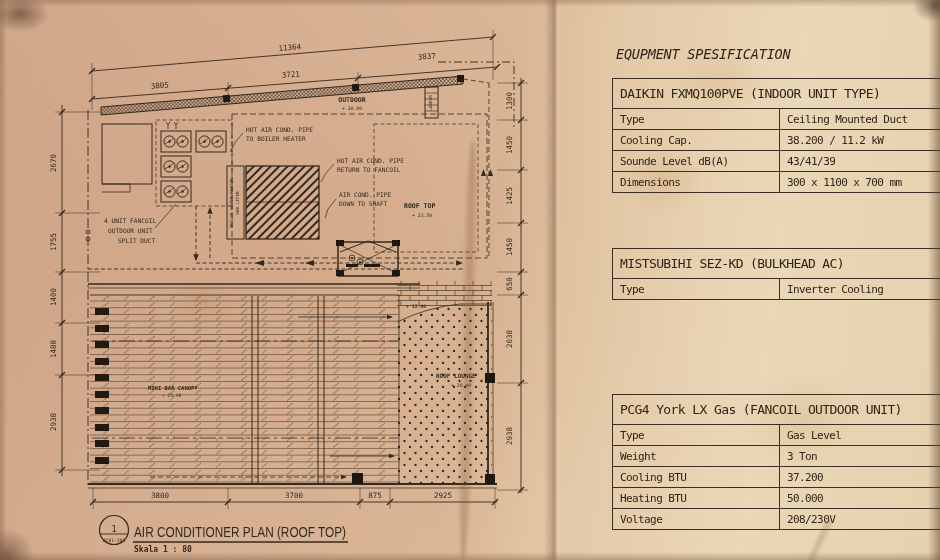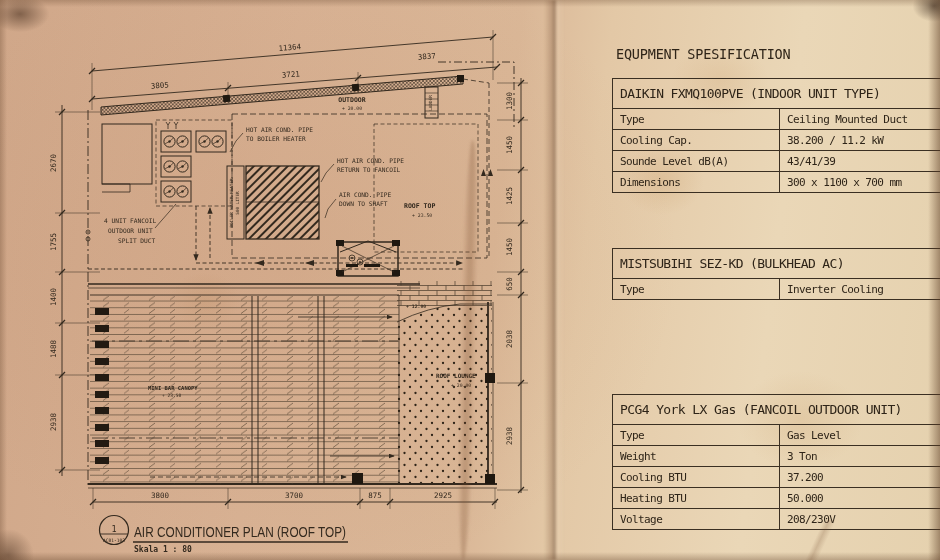--- a/index.html
+++ b/index.html
@@ -31,21 +31,21 @@
   .corner-tl{position:absolute;left:0;top:0;width:70px;height:45px;pointer-events:none;
     background:radial-gradient(42px 26px at 20px 14px,rgba(64,40,24,.55),transparent 70%);}
   .corner-tr{position:absolute;right:0;top:0;width:40px;height:34px;pointer-events:none;
     background:radial-gradient(30px 22px at 34px 6px,rgba(50,32,20,.6),transparent 72%);}
   .corner-bl{position:absolute;left:0;bottom:0;width:55px;height:55px;pointer-events:none;
     background:radial-gradient(36px 36px at 8px 50px,rgba(64,40,24,.5),transparent 72%);}
   .corner-br{position:absolute;right:60px;bottom:0;width:120px;height:40px;pointer-events:none;
     background:linear-gradient(115deg,transparent 46%,rgba(110,70,42,.22) 50%,transparent 55%);}
   
   .spec-heading{position:absolute;left:616px;top:46px;font-size:13.5px;letter-spacing:-.2px;
-    color:#2e2418;white-space:nowrap;}
+    color:#2e2418;white-space:nowrap;font-style:italic;}
   table.spec{position:absolute;left:612px;width:335px;border-collapse:collapse;
     color:#2e2418;table-layout:fixed;}
   table.spec th, table.spec td{border:1.3px solid #3a2f22;font-weight:normal;
     text-align:left;padding:0 0 0 7px;font-size:11px;letter-spacing:-.6px;white-space:nowrap;
     overflow:hidden;}
   table.spec th{height:29px;font-size:13px;}
   table.spec td{height:20px;}
   table.spec td:first-child{width:136px;}
   #t1{top:78px;} #t2{top:248px;} #t3{top:394px;}
   

